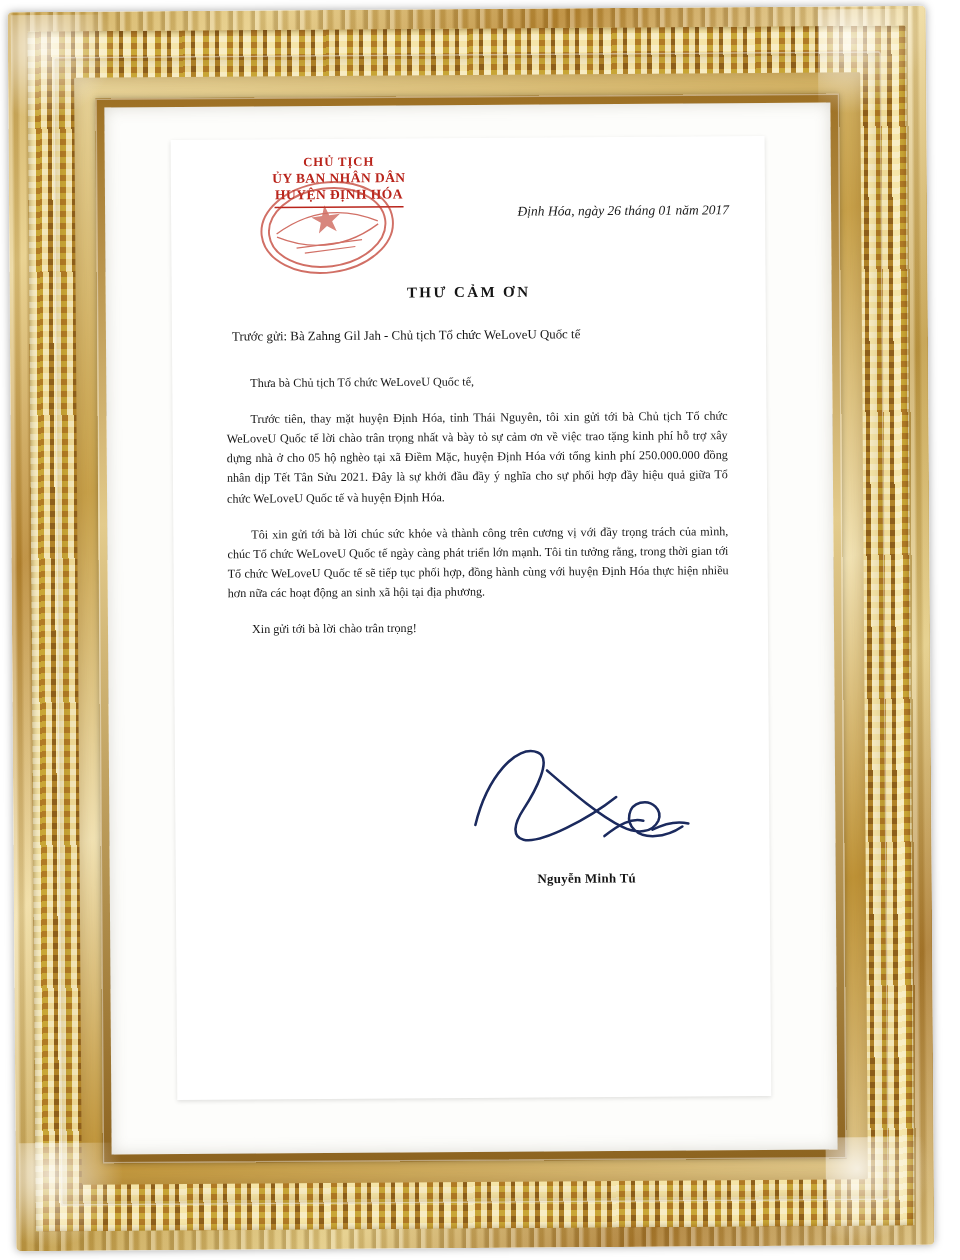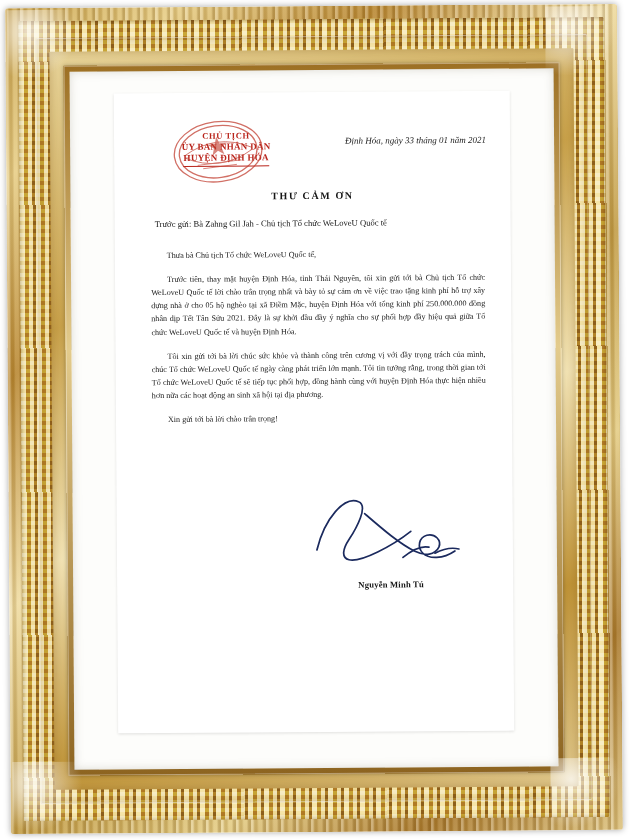--- a/index.html
+++ b/index.html
@@ -115,21 +115,21 @@
   
   .letterhead {
     position: absolute;
     left: 28px;
     top: 10px;
     width: 168px;
     text-align: center;
     color: #b9241b;
     line-height: 1.25;
   }
-  .lh-line1 { font-size: 8.5px; letter-spacing: .6px; font-weight: bold; margin-top: 28px; }
+  .lh-line1 { font-size: 8.5px; letter-spacing: .6px; font-weight: bold; }
   .lh-line2 { font-size: 9px; letter-spacing: .3px; font-weight: bold; }
   .lh-line3 { font-size: 9px; letter-spacing: .3px; font-weight: bold; }
   .lh-rule {
     width: 86px;
     height: 1px;
     background: #b9241b;
     margin: 2px auto 0;
   }
 
   
@@ -253,21 +253,21 @@
             <path d="M14 35 Q48 54 82 35"></path>
           </g>
           <polygon points="48,18 50.4,25 57.6,25 51.8,29.3 54,36.3 48,32 42,36.3 44.2,29.3 38.4,25 45.6,25" fill="#c0392b" opacity="0.85"></polygon>
           <g stroke="#c0392b" stroke-width="0.8">
             <line x1="26" y1="44" x2="70" y2="44"></line>
             <line x1="31" y1="48" x2="65" y2="48"></line>
           </g>
         </svg>
       </div>
 
-      <div class="date-line">Định Hóa, ngày 33 tháng 01 năm 2021</div>
+      <div class="date-line">Định Hóa, ngày 26 tháng 01 năm 2017</div>
 
       <div class="title">THƯ CẢM ƠN</div>
 
       <div class="recipient">
         <span>Trước gửi:</span>
         <span>Bà Zahng Gil Jah - Chủ tịch Tổ chức WeLoveU Quốc tế</span>
       </div>
 
       <div class="body">
         <p class="nind">Thưa bà Chủ tịch Tổ chức WeLoveU Quốc tế,</p>

